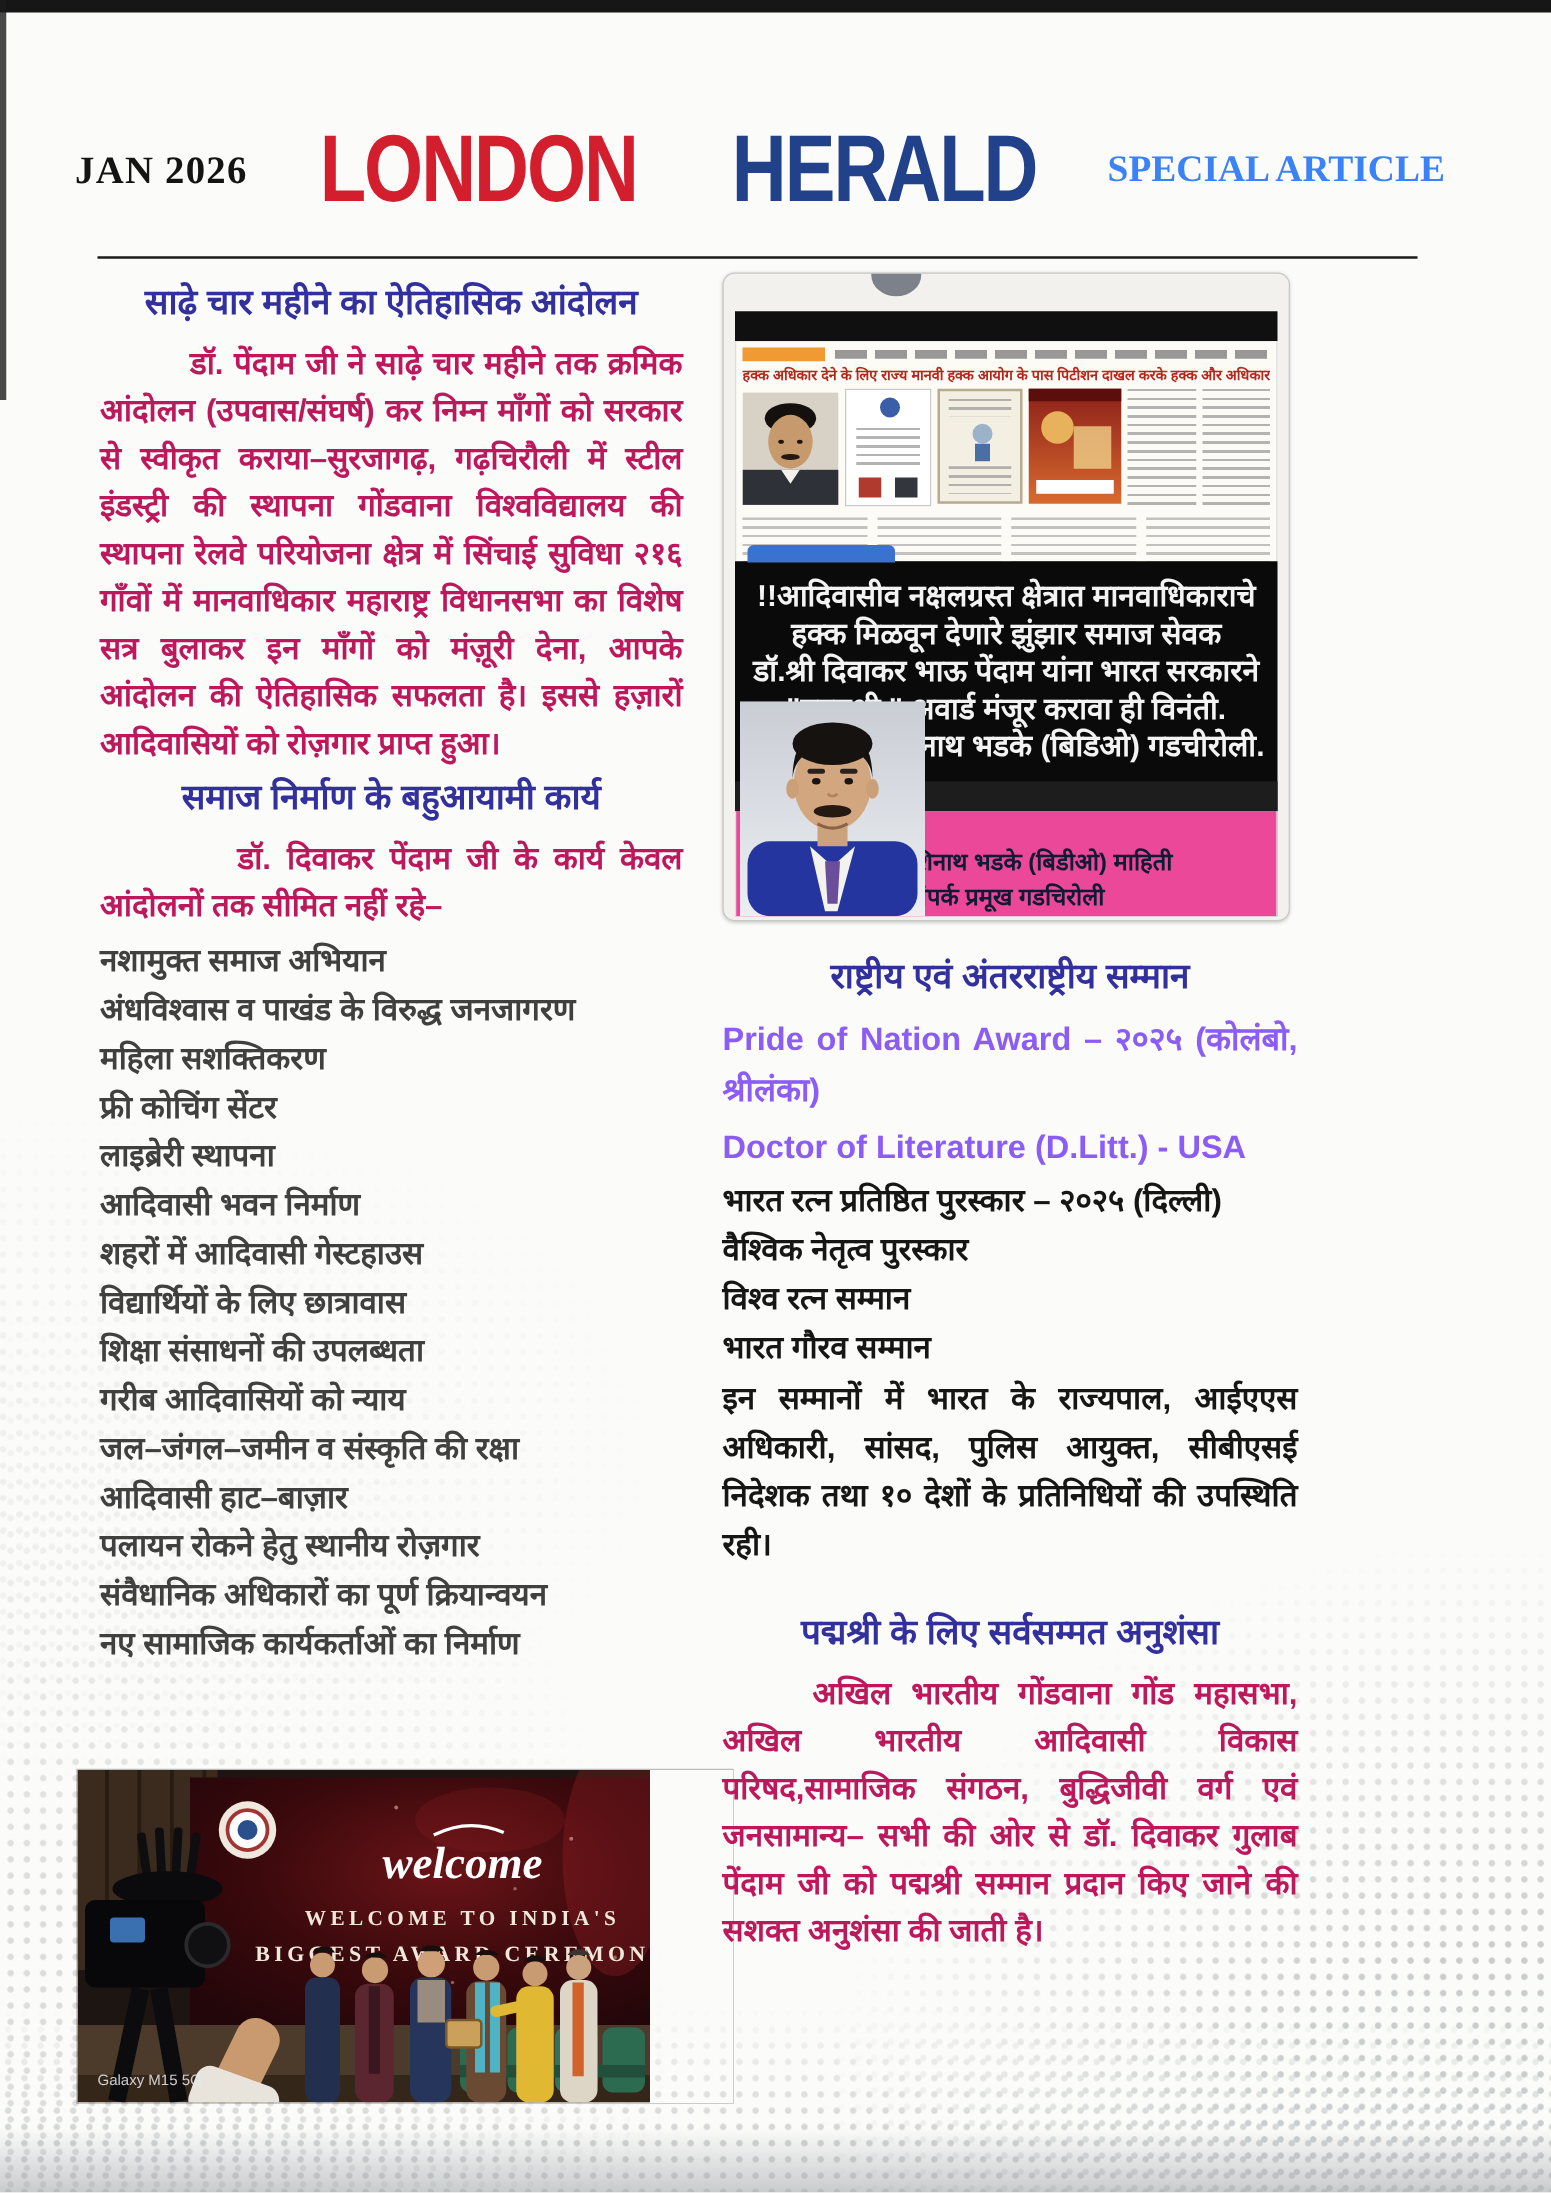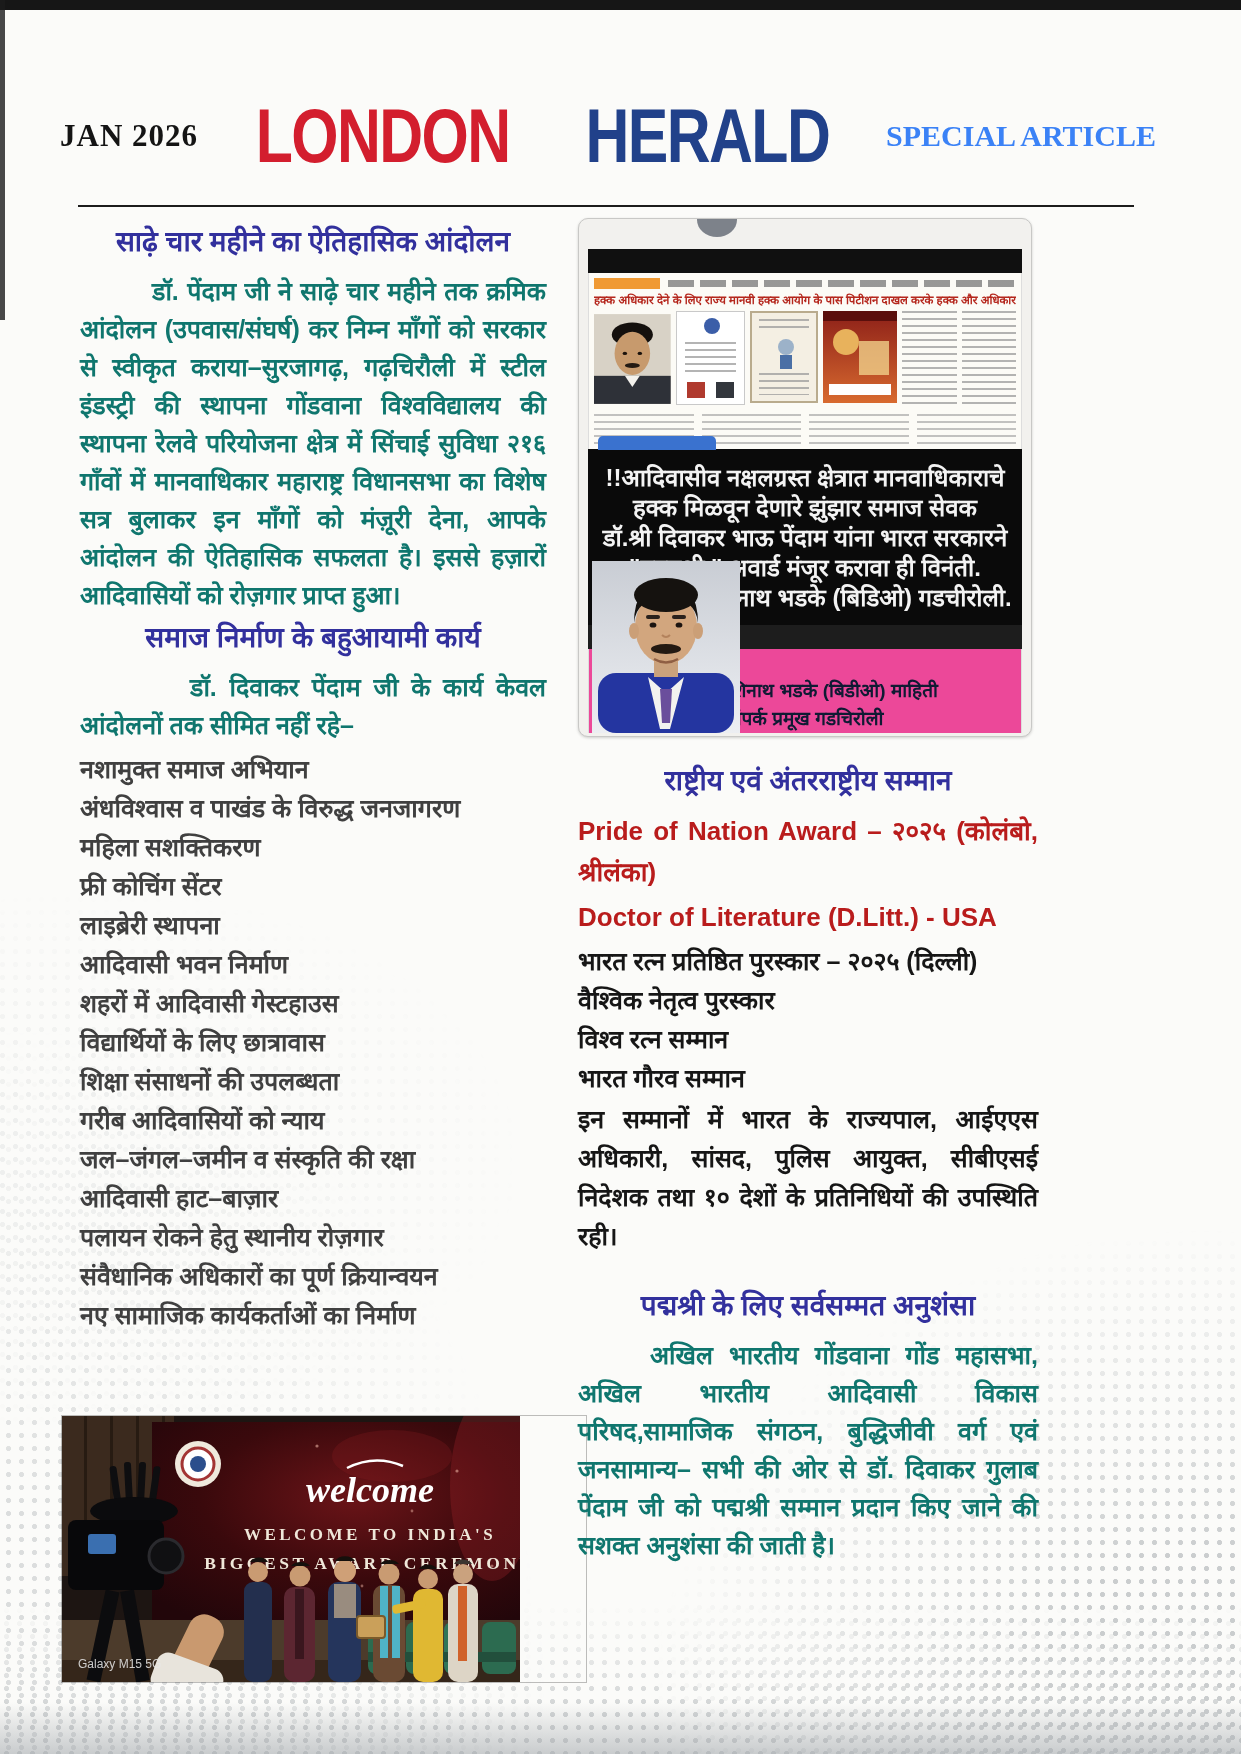--- a/index.html
+++ b/index.html
@@ -45,28 +45,28 @@
     color:#3b82f6;white-space:nowrap;}
   .rule{position:absolute;top:205px;left:78px;width:1056px;height:2px;background:#1c1c1c;}
 
   
   .col-left{position:absolute;left:80px;top:224px;width:466px;}
   .col-right{position:absolute;left:578px;top:218px;width:460px;}
 
   h2.sec{margin:0 0 12px 0;text-align:center;color:#32309d;
     font-size:28px;font-weight:bold;line-height:36px;}
   p.body{margin:0 0 6px 0;font-size:25px;line-height:38px;text-align:justify;
-    text-indent:72px;font-weight:700;color:#0f766e;}
+    text-indent:72px;font-weight:700;color:#be185d;}
   .works-list{margin-top:2px;}
   .works-list div{font-size:25px;line-height:39px;font-weight:700;color:#404040;}
   .mt26{margin-top:26px;}
 
   
   .award-en{margin:2px 0 4px 0;font-size:26px;line-height:41px;font-weight:700;
-    text-align:justify;color:#b91c1c;}
+    text-align:justify;color:#8b5cf6;}
   .award-hi div{font-size:25px;line-height:39px;font-weight:700;color:#161616;}
   p.outro{margin:2px 0 0 0;font-size:25px;line-height:39px;text-align:justify;
     font-weight:700;color:#161616;}
 
   
   .clip-card{position:relative;width:452px;height:517px;background:#f2f1ee;
     border:1px solid #c8c8c6;border-radius:10px;overflow:hidden;margin-bottom:26px;
     box-shadow:0 1px 3px rgba(0,0,0,.18);}
   .clip-notch{position:absolute;top:-16px;left:118px;width:40px;height:34px;
     border-radius:50%;background:#7d828a;}

